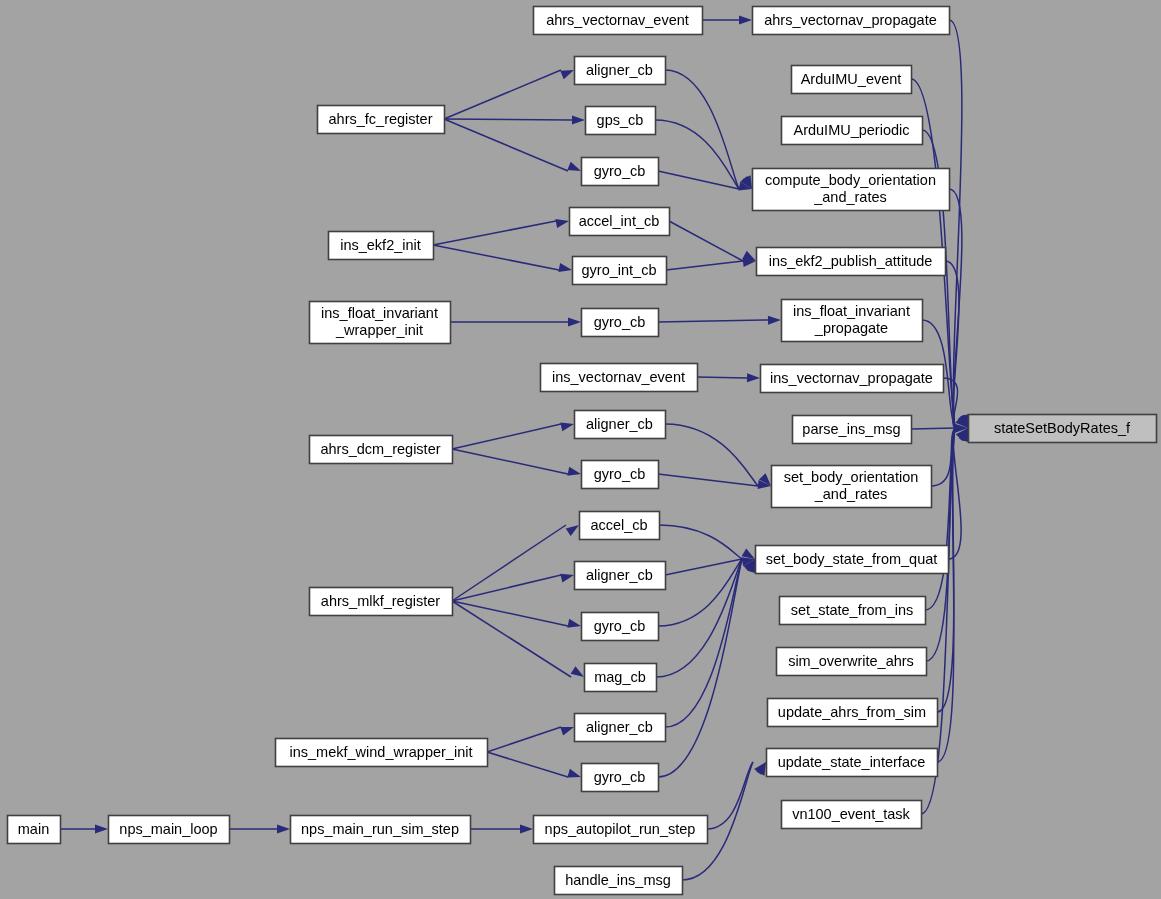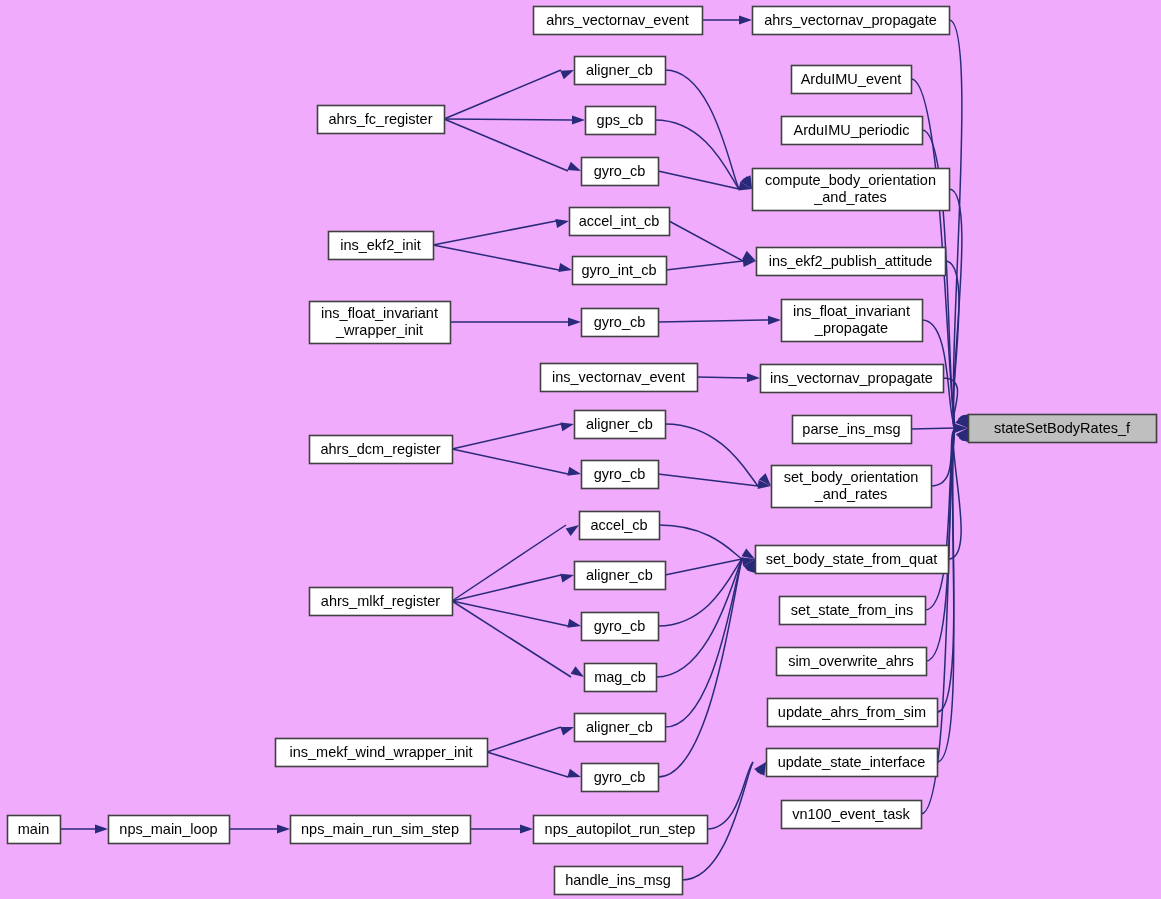--- a/index.html
+++ b/index.html
@@ -4,21 +4,21 @@
 <style>
   html, body {
     margin: 0;
     padding: 0;
     background: #ffffff;
   }
   #graph-root {
     position: relative;
     width: 1161px;
     height: 899px;
-    background: #f0abfc;
+    background: #a3a3a3;
     font-family: "Liberation Sans", sans-serif;
     overflow: hidden;
   }
   svg#callgraph {
     display: block;
     width: 1161px;
     height: 899px;
   }
   .node-box {
     fill: #ffffff;

